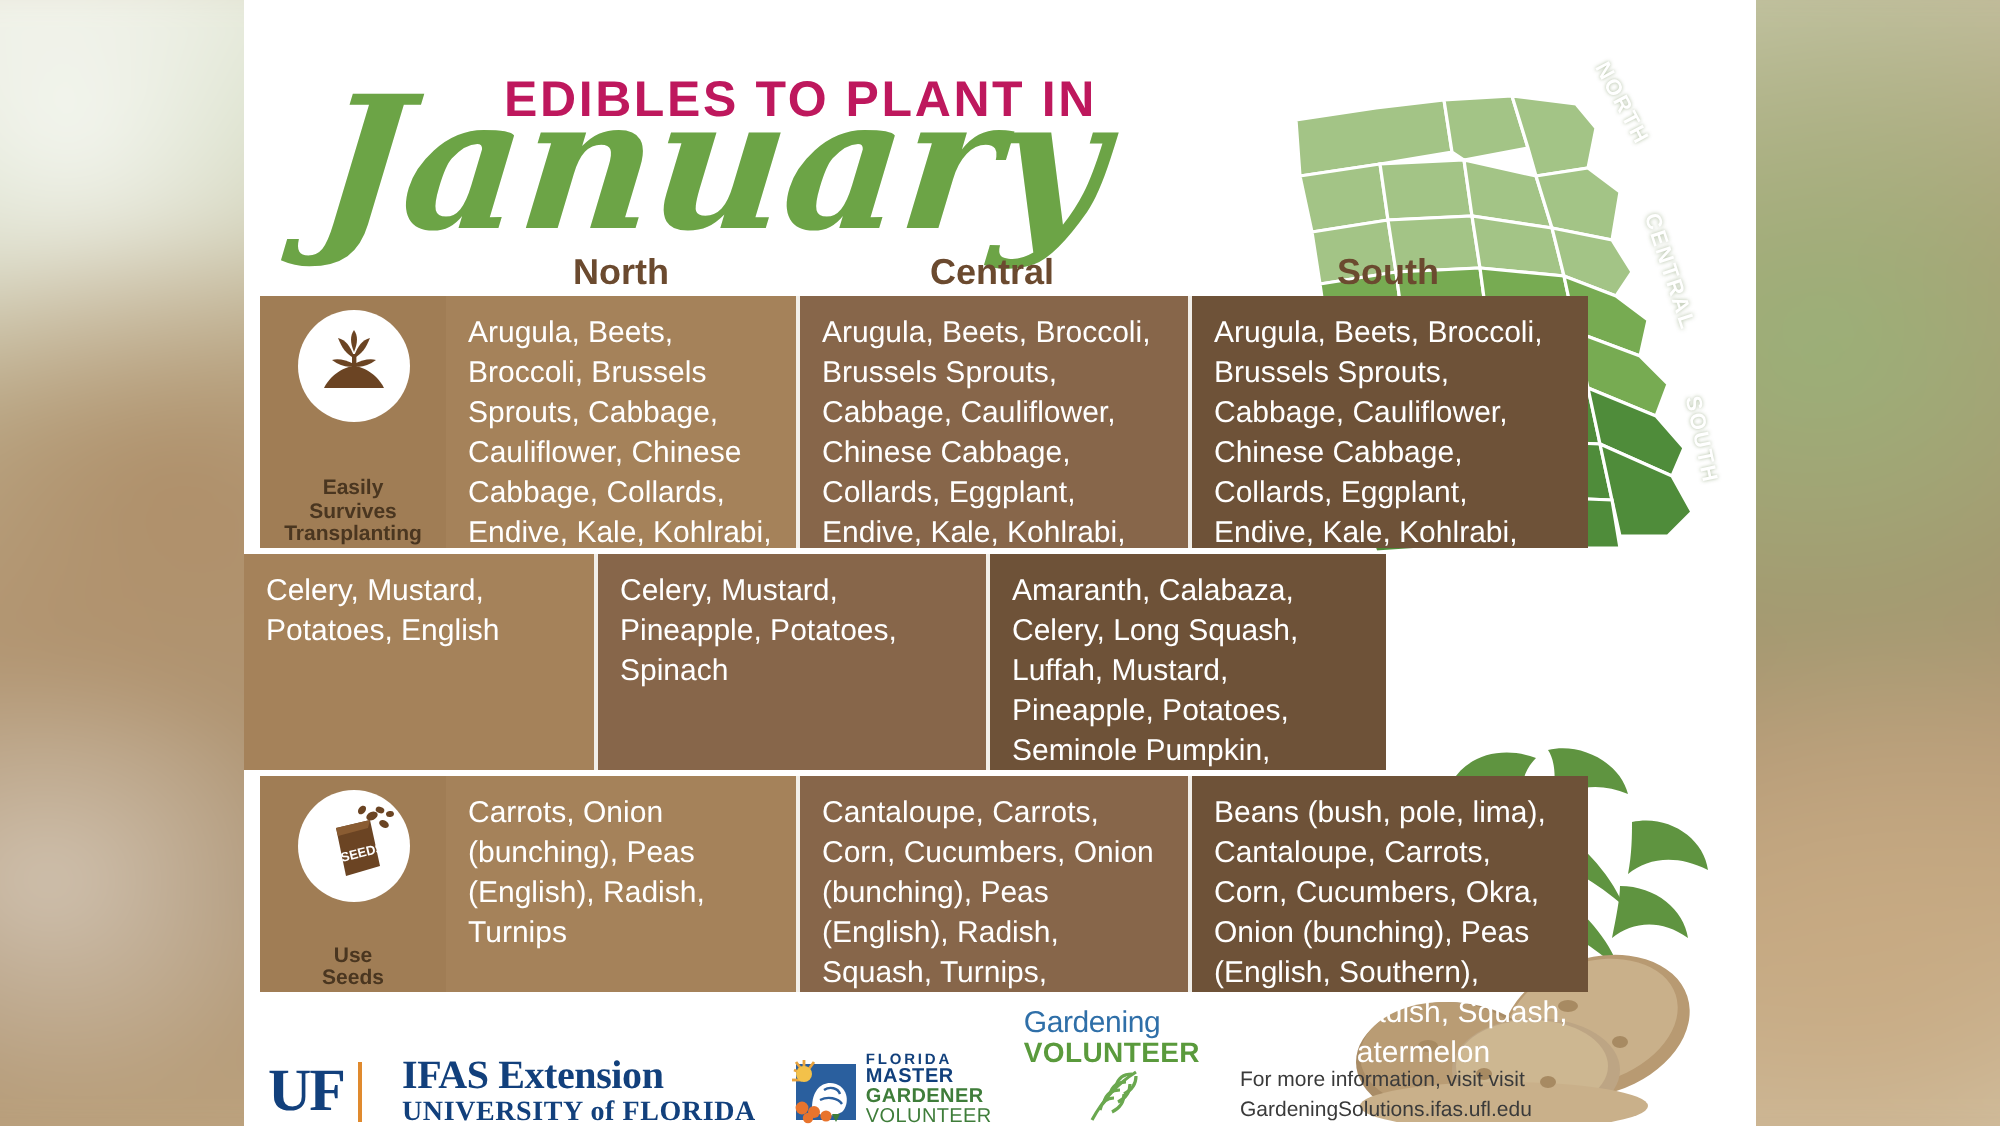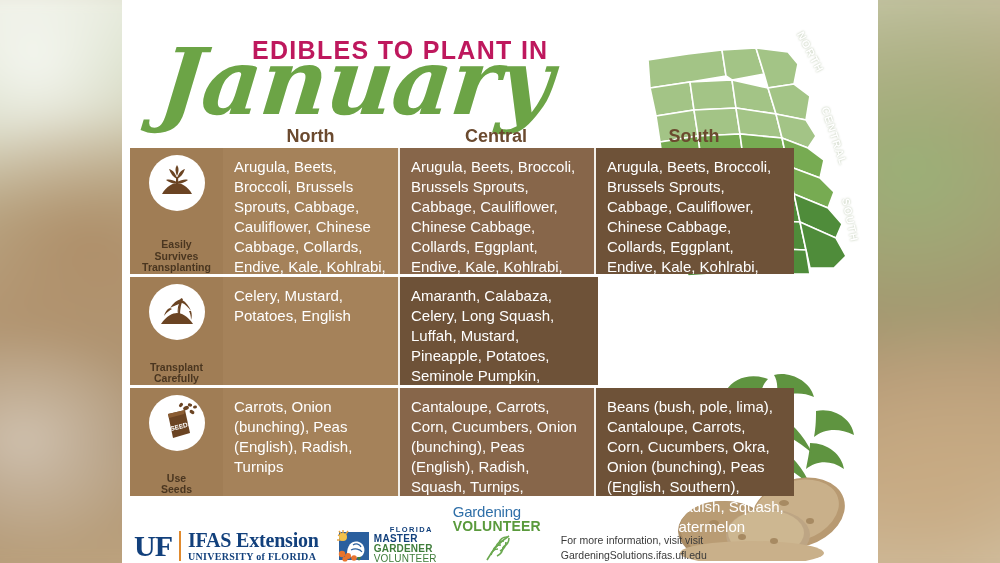--- a/index.html
+++ b/index.html
@@ -131,35 +131,35 @@
     display: flex; align-items: flex-end;
     padding-left: 12px;
   }
   #uf-logo { display: flex; align-items: center; height: 34px; margin-right: 16px; }
   #uf-mark {
     font-family: "Liberation Serif", serif;
     font-weight: bold; font-size: 30px; color: #12407c;
     letter-spacing: -1px; line-height: 1;
   }
   #uf-bar { width: 2px; height: 30px; background: #e08a2e; margin: 0 7px; }
-  #uf-txt { line-height: 1; }
+  #uf-txt { line-height: 1; margin-left: 13px; }
   #uf-ifas {
     font-family: "Liberation Serif", serif;
     font-weight: bold; font-size: 20px; color: #12407c; letter-spacing: -.2px;
   }
   #uf-sub {
     font-family: "Liberation Serif", serif;
-    font-weight: bold; font-size: 10px; color: #12407c;
+    font-weight: bold; font-size: 14px; color: #12407c;
     letter-spacing: .3px; margin-top: 2px;
   }
 
   #mg-logo { display: flex; align-items: center; height: 36px; margin-right: 16px; }
   #mg-art { width: 36px; height: 34px; flex: none; }
   #mg-txt { margin-left: 3px; line-height: 1.02; }
-  .mg-l1 { font-size: 7.5px; font-weight: bold; color: #12407c; letter-spacing: 1.4px; margin-left: 16px; }
+  .mg-l1 { font-size: 7.5px; font-weight: bold; color: #12407c; letter-spacing: 1.4px; }
   .mg-l2 { font-size: 10px; font-weight: bold; color: #12407c; letter-spacing: .3px; }
   .mg-l3 { font-size: 10px; font-weight: bold; color: #3f7d3a; letter-spacing: .2px; }
   .mg-l4 { font-size: 10px; font-weight: normal; color: #3f7d3a; letter-spacing: .2px; }
 
   #gs-logo { display: flex; align-items: center; margin-right: 20px; flex-direction: column; }
   #gs-txt { line-height: 1.0; }
   .gs-l1 { font-size: 15px; color: #2f6fa8; font-weight: normal; letter-spacing: -.2px; }
   .gs-l2 { font-size: 14px; color: #5a9a3c; font-weight: bold; letter-spacing: .2px; }
   #gs-leaf { width: 30px; height: 30px; margin-left: 2px; }
 
@@ -281,35 +281,22 @@
           </svg>
         </div>
         <div class="rowlabel-text">Easily<br>Survives<br>Transplanting</div>
       </div>
       <div class="cell cell-north">Arugula, Beets, Broccoli, Brussels Sprouts, Cabbage, Cauliflower, Chinese Cabbage, Collards, Endive, Kale, Kohlrabi, Lettuce, Swiss Chard, Sugarcane</div>
       <div class="cell cell-central">Arugula, Beets, Broccoli, Brussels Sprouts, Cabbage, Cauliflower, Chinese Cabbage, Collards, Eggplant, Endive, Kale, Kohlrabi, Lettuce, Peppers, Swiss Chard, Sugar-cane, Tomatoes</div>
       <div class="cell cell-south">Arugula, Beets, Broccoli, Brussels Sprouts, Cabbage, Cauliflower, Chinese Cabbage, Collards, Eggplant, Endive, Kale, Kohlrabi, Lettuce, Peppers, Sugarcane, Swiss Chard, Tomatillo, Tomatoes, Tropical Spinaches</div>
     </div>
 
     <div class="row r2">
-      <div class="rowlabel">
-        <div class="badge">
-          <svg width="46" height="46" viewBox="0 0 46 46">
-            <path d="M7 35 C12 27 19 24 23 24 C27 24 34 27 39 35 Z" fill="#6b4423"></path>
-            <path d="M24 26 C24 20 25 14 27 9 L29 10 C27 15 26 20 26 26 Z" fill="#6b4423"></path>
-            <path d="M27 10 C23 11 19 14 16 19 C20 17 24 15 28 14 Z" fill="#6b4423"></path>
-            <path d="M28 11 C32 13 35 17 37 22 C34 18 31 15 28 14 Z" fill="#6b4423"></path>
-            <path d="M27 13 C25 17 24 22 24 26 C23 21 24 16 26 13 Z" fill="#6b4423"></path>
-            <path d="M16 19 C13 20 11 23 10 27 C13 23 16 21 18 20 Z" fill="#6b4423"></path>
-            <path d="M37 22 C38 25 38 28 37 31 C37 27 36 24 35 22 Z" fill="#6b4423"></path>
-          </svg>
-        </div>
-        <div class="rowlabel-text">Transplant<br>Carefully</div>
-      </div>
       <div class="cell cell-north">Celery, Mustard, Potatoes, English</div>
+      <div class="cell cell-central">Celery, Mustard, Pineapple, Potatoes, Spinach</div>
       <div class="cell cell-south">Amaranth, Calabaza, Celery, Long Squash, Luffah, Mustard, Pineapple, Potatoes, Seminole Pumpkin, Spinach, Sweet Potatoes</div>
     </div>
 
     <div class="row r3">
       <div class="rowlabel">
         <div class="badge">
           <svg width="46" height="46" viewBox="0 0 46 46">
             <path d="M14 14 L31 10 L36 33 L19 38 Z" fill="#6b4423"></path>
             <path d="M14 14 L31 10 L30 14 L15 18 Z" fill="#8a5c32"></path>
             <g fill="#6b4423">

